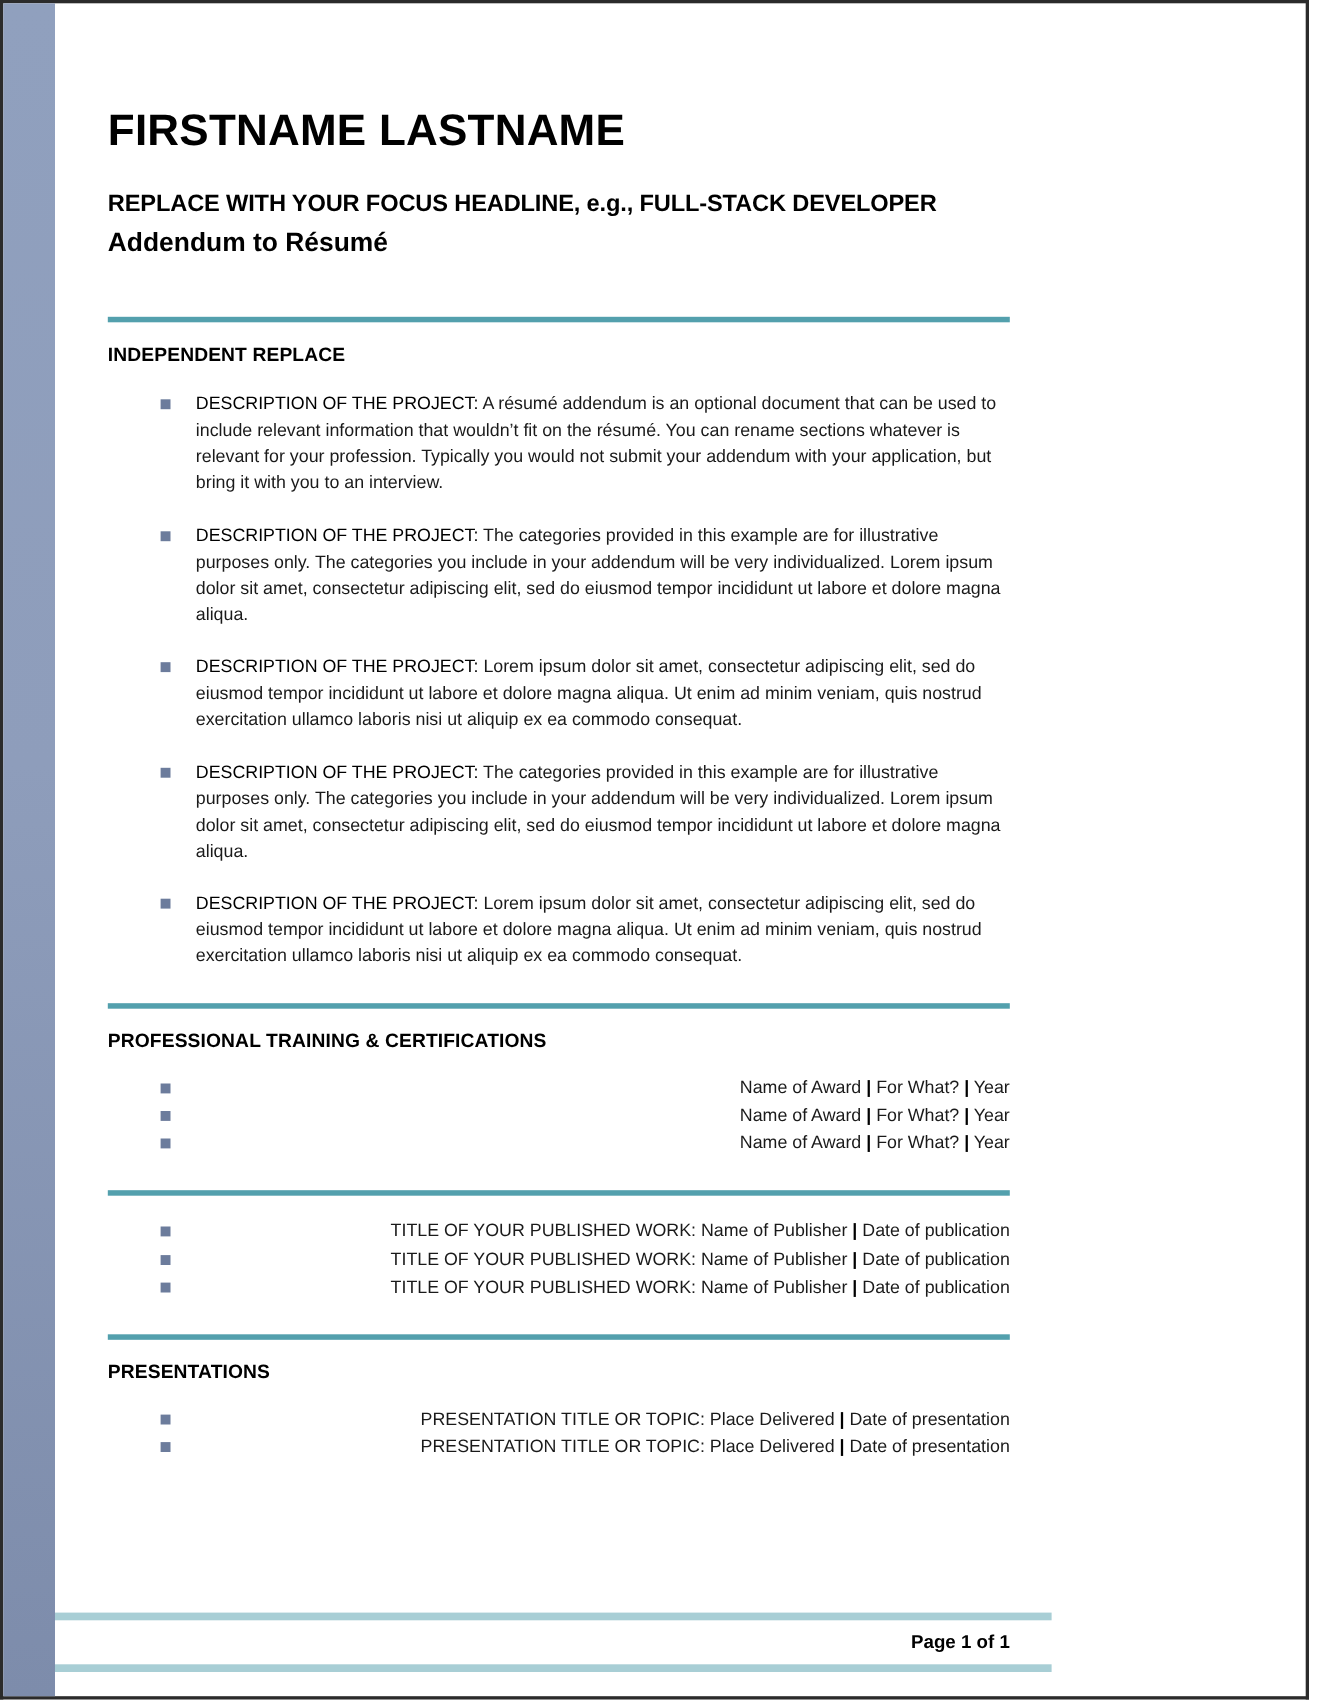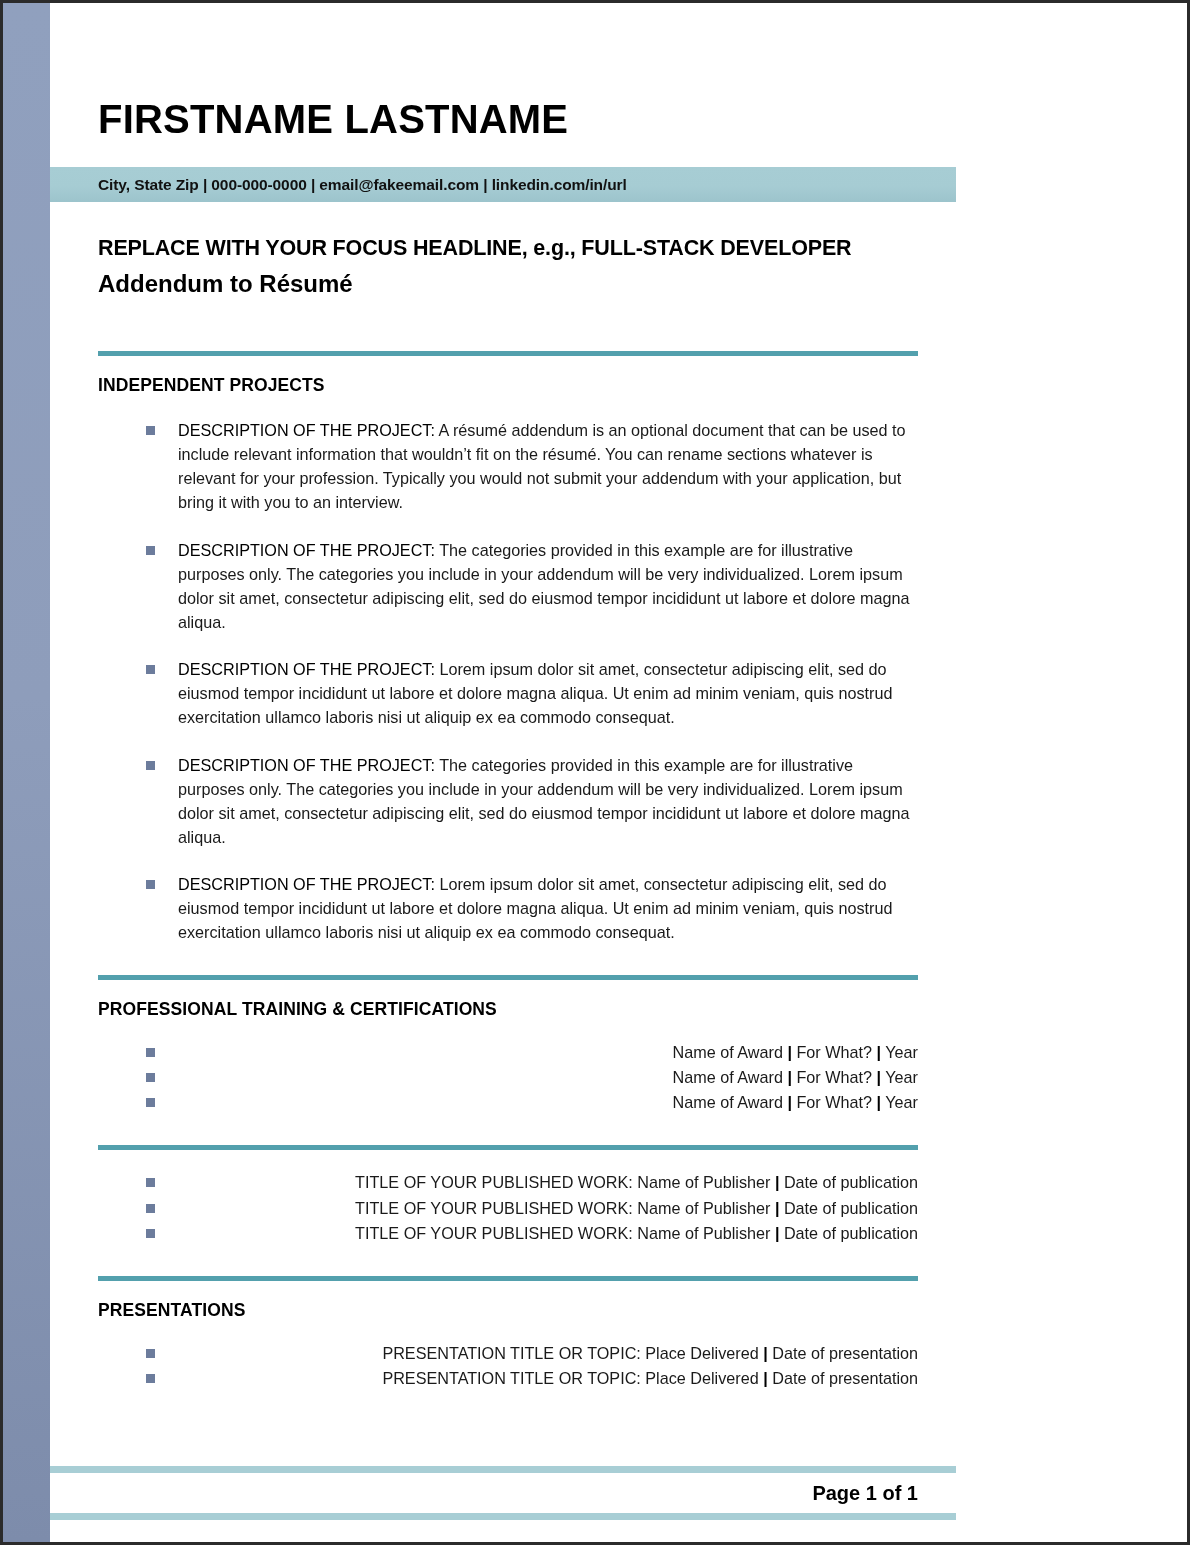--- a/index.html
+++ b/index.html
@@ -196,21 +196,21 @@
   }
   .footer-inner {
     height: 40px;
     display: flex;
     align-items: center;
     justify-content: flex-end;
     padding-right: 38px;
     box-sizing: border-box;
   }
   .footer-text {
-    font-size: 20px;
+    font-size: 17px;
     font-weight: bold;
     color: #000000;
   }
 </style>
 </head>
 <body>
 
 <div class="page">
 
   <div class="border-top"></div>
@@ -219,32 +219,29 @@
   <div class="border-bottom"></div>
 
   <div class="sidebar-band"></div>
 
   <div class="content">
 
     <div class="name-block">
       <div class="doc-name">FIRSTNAME LASTNAME</div>
     </div>
 
-    <div class="contact-bar">
-      <div class="contact-text">City, State Zip  | 000-000-0000 | email@fakeemail.com | linkedin.com/in/url</div>
-    </div>
 
     <div class="headline-block">
       <div class="headline">REPLACE WITH YOUR FOCUS HEADLINE, e.g., FULL-STACK DEVELOPER</div>
       <div class="subheadline">Addendum to Résumé</div>
     </div>
 
     <div class="section">
       <div class="rule rule-pad-top-1"></div>
-      <div class="section-title">INDEPENDENT PROJECTS</div>
+      <div class="section-title">INDEPENDENT REPLACE</div>
       <ul class="blist para">
         <li>
           <span class="bullet-sq"></span>
           <span class="lead">DESCRIPTION OF THE PROJECT:</span><span> A résumé addendum is an optional document that can be used to include relevant information that wouldn’t fit on the résumé. You can rename sections whatever is relevant for your profession. Typically you would not submit your addendum with your application, but bring it with you to an interview.</span>
         </li>
         <li>
           <span class="bullet-sq"></span>
           <span class="lead">DESCRIPTION OF THE PROJECT:</span><span> The categories provided in this example are for illustrative purposes only. The categories you include in your addendum will be very individualized. Lorem ipsum dolor sit amet, consectetur adipiscing elit, sed do eiusmod tempor incididunt ut labore et dolore magna aliqua.</span>
         </li>
         <li>

